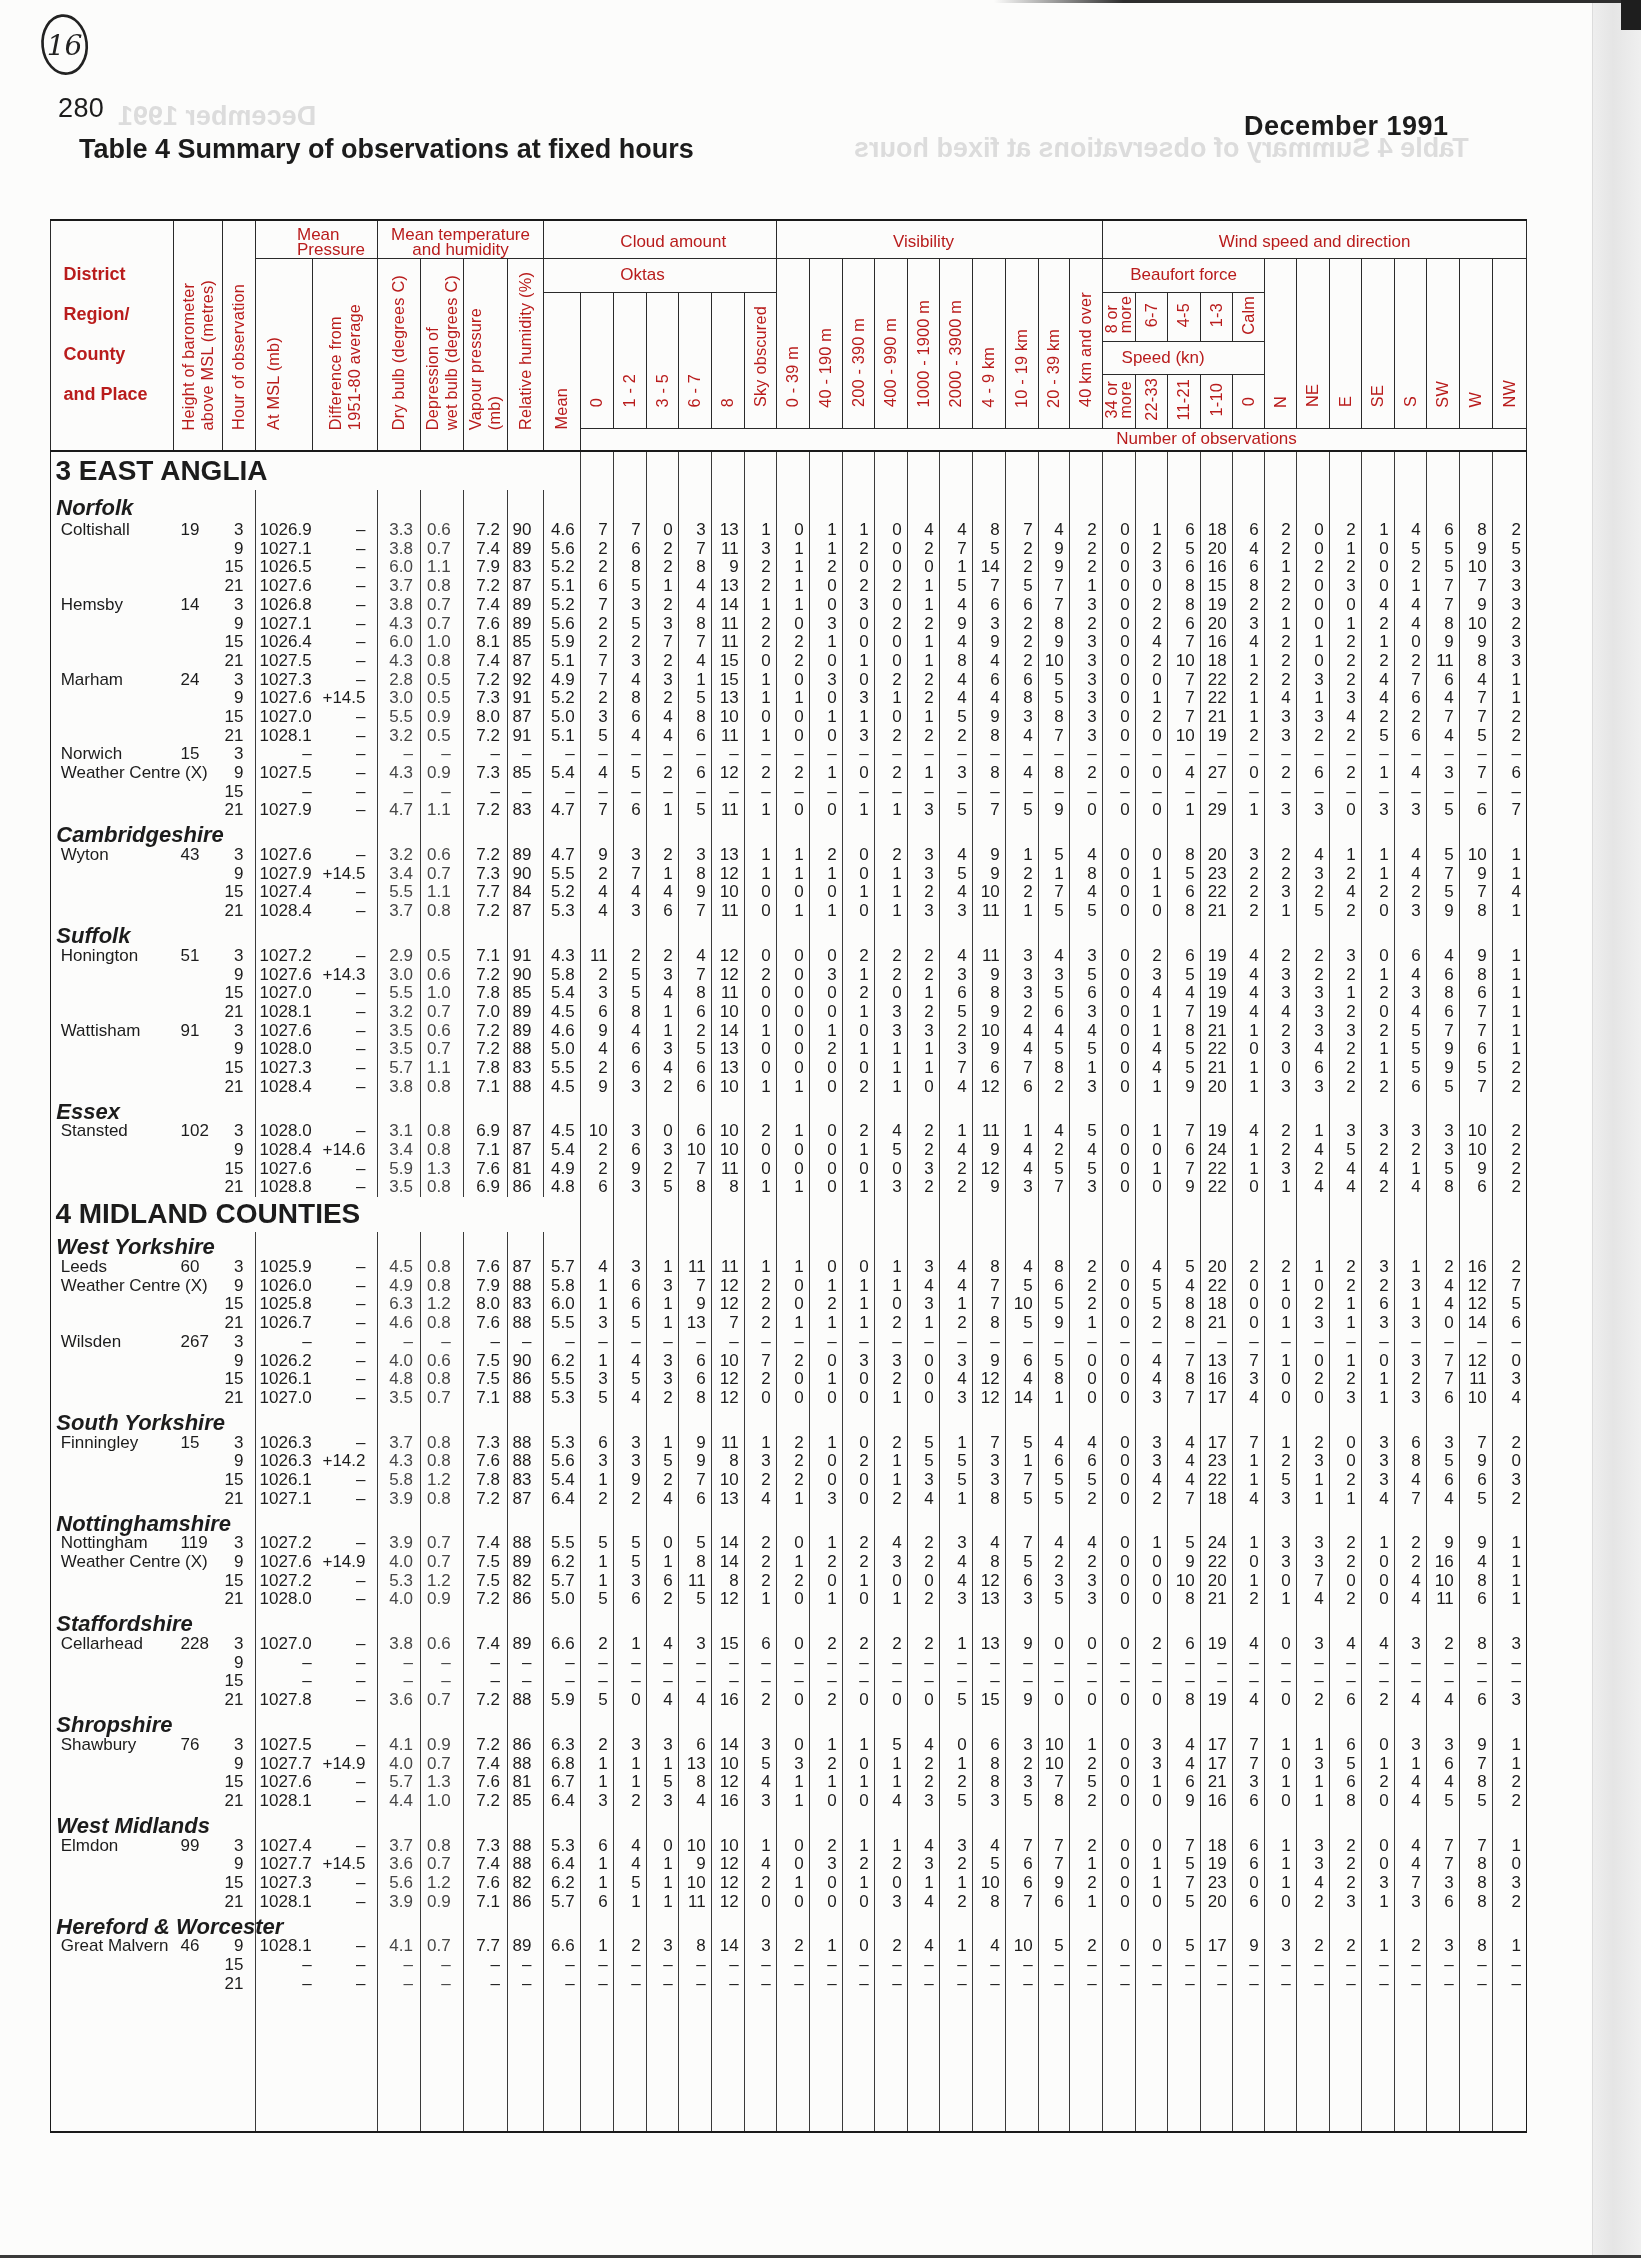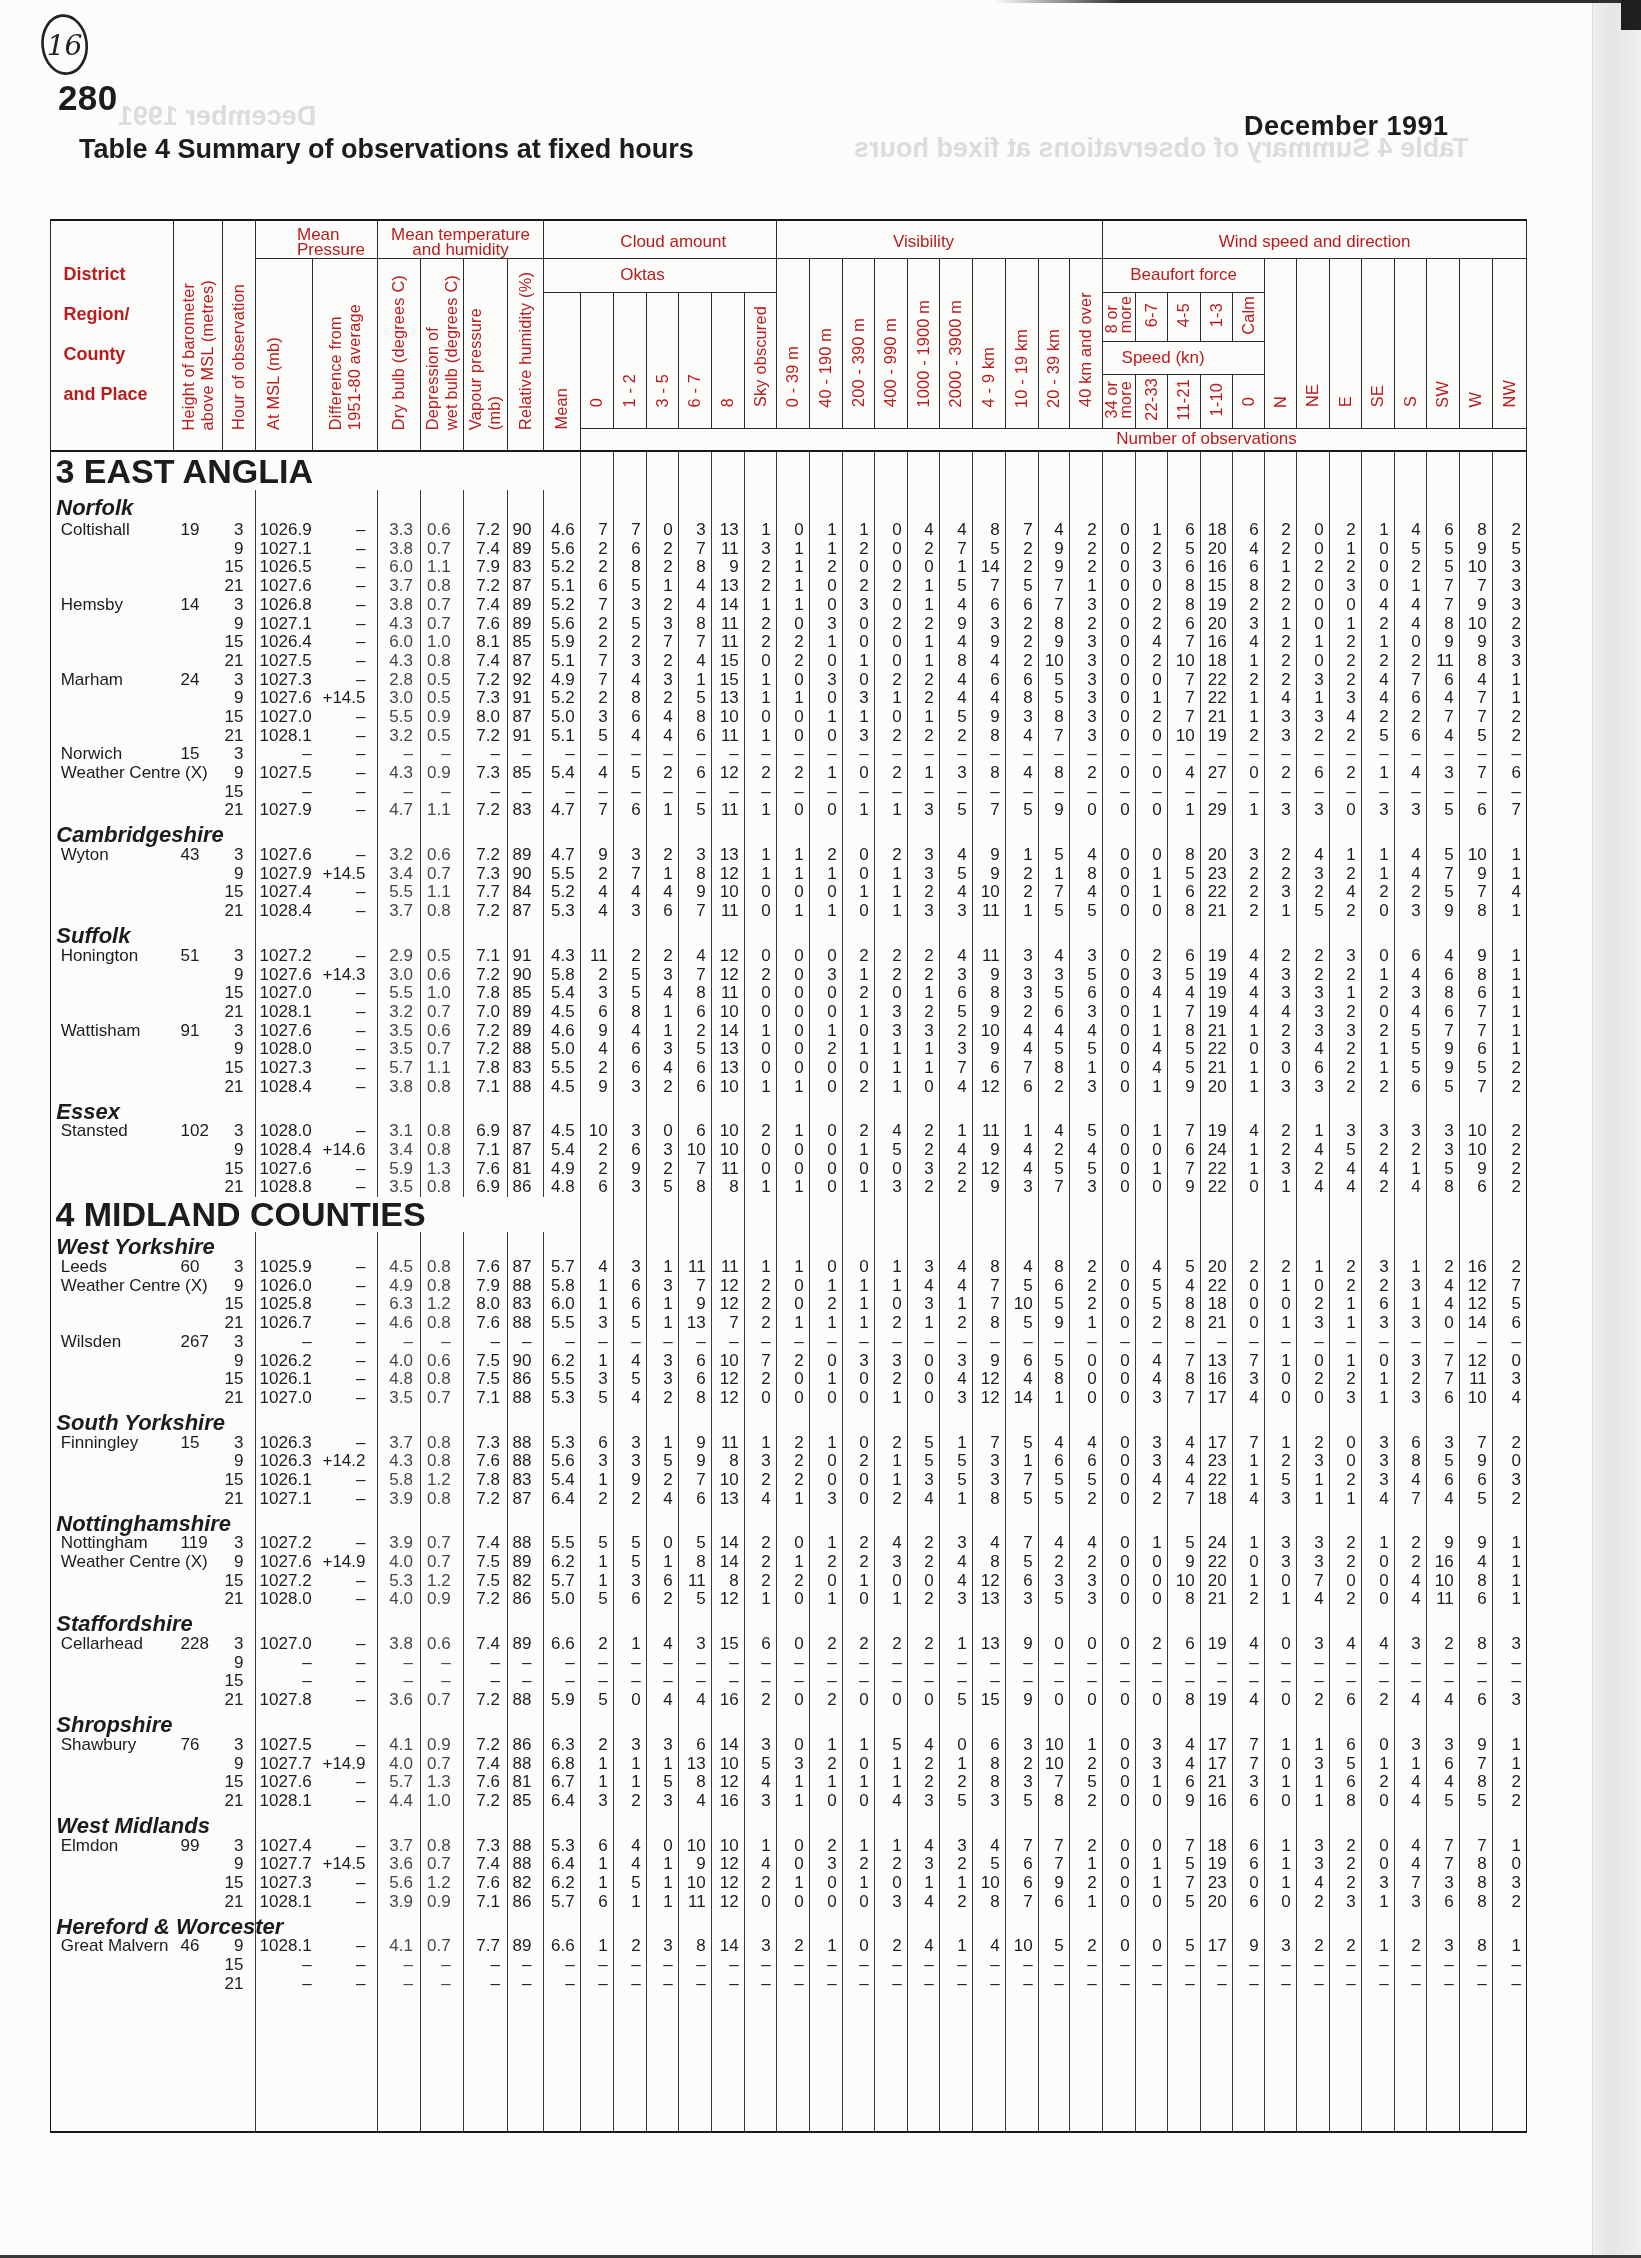--- a/index.html
+++ b/index.html
@@ -10,21 +10,21 @@
   }
   
   .edge-right { position:absolute; left:1592px; top:0; width:50px; height:2258px;
     background:linear-gradient(to right,#eeeeee,#e5e5e5 40%,#f0f0f0); border-left:0.9px solid #dcdcdc; }
   .edge-top { position:absolute; left:994px; top:0; width:648px; height:2.6px;
     background:linear-gradient(to right,rgba(40,40,40,0),#2e2e2e 20%,#2e2e2e); }
   .edge-corner { position:absolute; right:0; top:0; width:21px; height:30px; background:#1e1e1e; }
   .edge-bottom { position:absolute; left:0; top:2255px; width:1642px; height:3.5px; background:#3a3a3a; }
 
   .annotation { position:absolute; left:32px; top:12.4px; width:67px; height:67px; }
-  .page-number { position:absolute; left:58px; top:78px; font-size:35px; font-weight:bold; letter-spacing:0.4px; }
+  .page-number { position:absolute; left:58px; top:93px; font-size:27px; font-weight:normal; letter-spacing:0.4px; }
   .title { position:absolute; left:79px; top:134px; font-size:27px; font-weight:bold; white-space:nowrap; }
   .period { position:absolute; left:1244px; top:111px; font-size:27px; font-weight:bold; white-space:nowrap; letter-spacing:0.5px; }
   .ghost { position:absolute; color:#dcdcdc; font-weight:bold; font-size:27px; white-space:nowrap; transform:scaleX(-1); }
   .ghost-period { left:118px; top:101px; }
   .ghost-title { left:854px; top:133px; }
 
   
   #obs-table {
     position:absolute; left:50px; top:219px; width:1468px;
     border-collapse:collapse; table-layout:fixed;
@@ -59,21 +59,21 @@
 
   
   tbody td { padding:0 5.3px 0 0; text-align:right; white-space:nowrap; overflow:visible;
     font-size:17px; line-height:18.5px; vertical-align:middle; border-left:0.9px solid #3a3a3a; }
   tbody td.c0, tbody td.c1, tbody td.c2, tbody td.c4,
   tbody td.region-cell, tbody td.county-cell { border-left:none; }
   .data-row { height:18.7px; }
   .region-row.r0 { height:39px; } .region-row.r1 { height:35px; }
   .county-row { height:26px; } .county-row.tall { height:31px;margin-top:38px; }
   .filler-row { height:139px; }
-  .region-cell { text-align:left; padding:0 0 0 4.4px !important; font-size:34px; font-weight:bold; }
+  .region-cell { text-align:left; padding:0 0 0 4.4px !important; font-size:28px; font-weight:bold; }
   .county-cell { text-align:left; padding:5.3px 0 0 5.3px !important; font-size:22px; font-weight:bold; font-style:italic; }
   td.c0 { text-align:left; padding:0 0 0 9.7px; }
   td.c1 { text-align:left; padding:0 0 0 7px; }
   td.c2 { padding-right:11.5px; }
   td.c3 { padding-right:0.9px; }
   td.c4 { padding-right:11.5px; }
   td.c5 { padding-right:7px; color:#474747; }
   td.c6 { padding-right:12.4px; color:#474747; }
   td.c7 { padding-right:7px; }
   td.c8 { padding-right:11.5px; }

